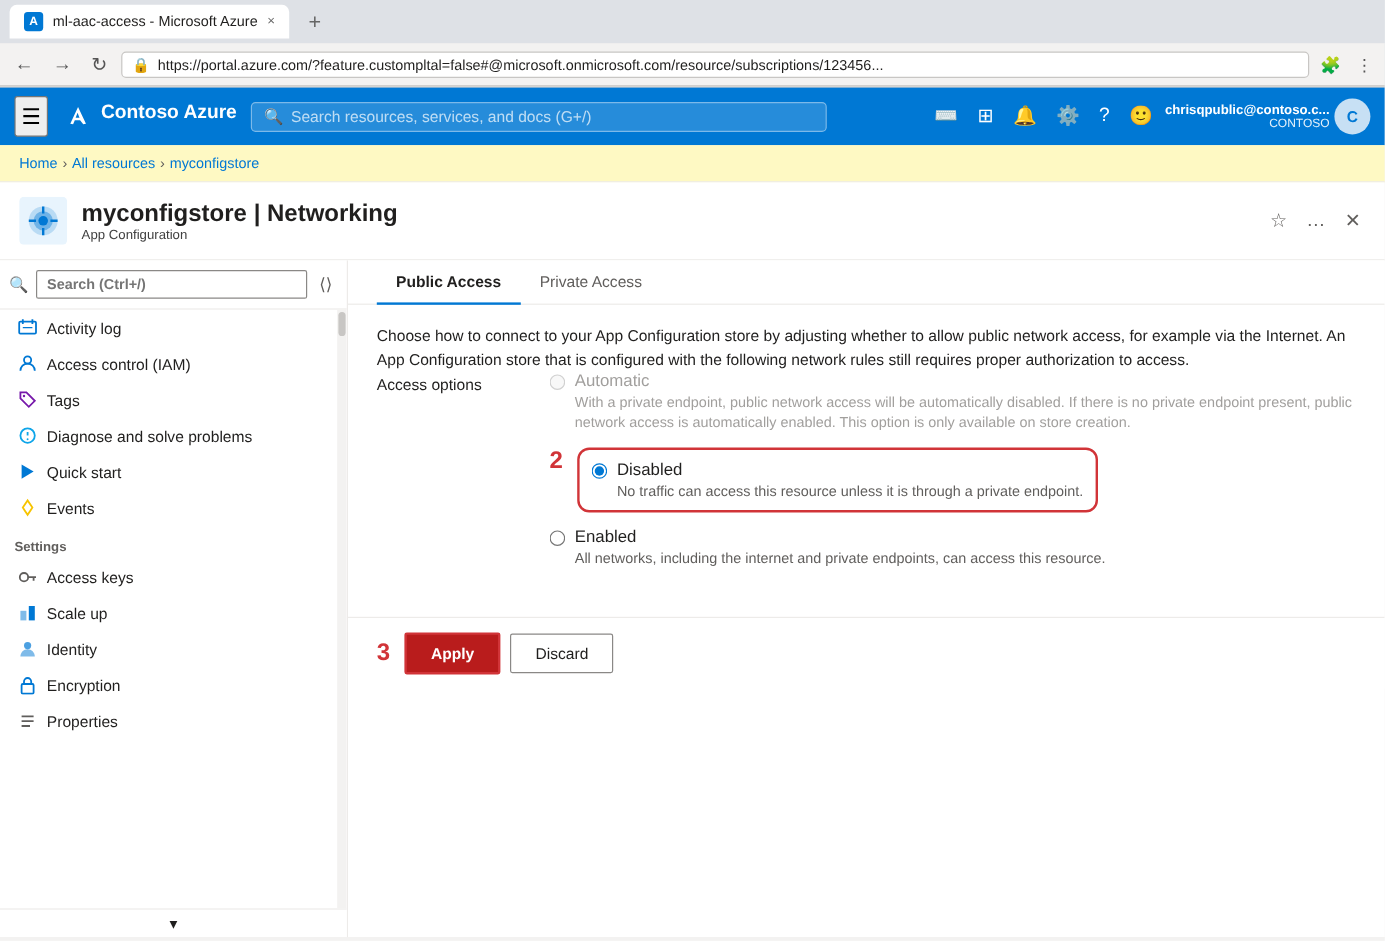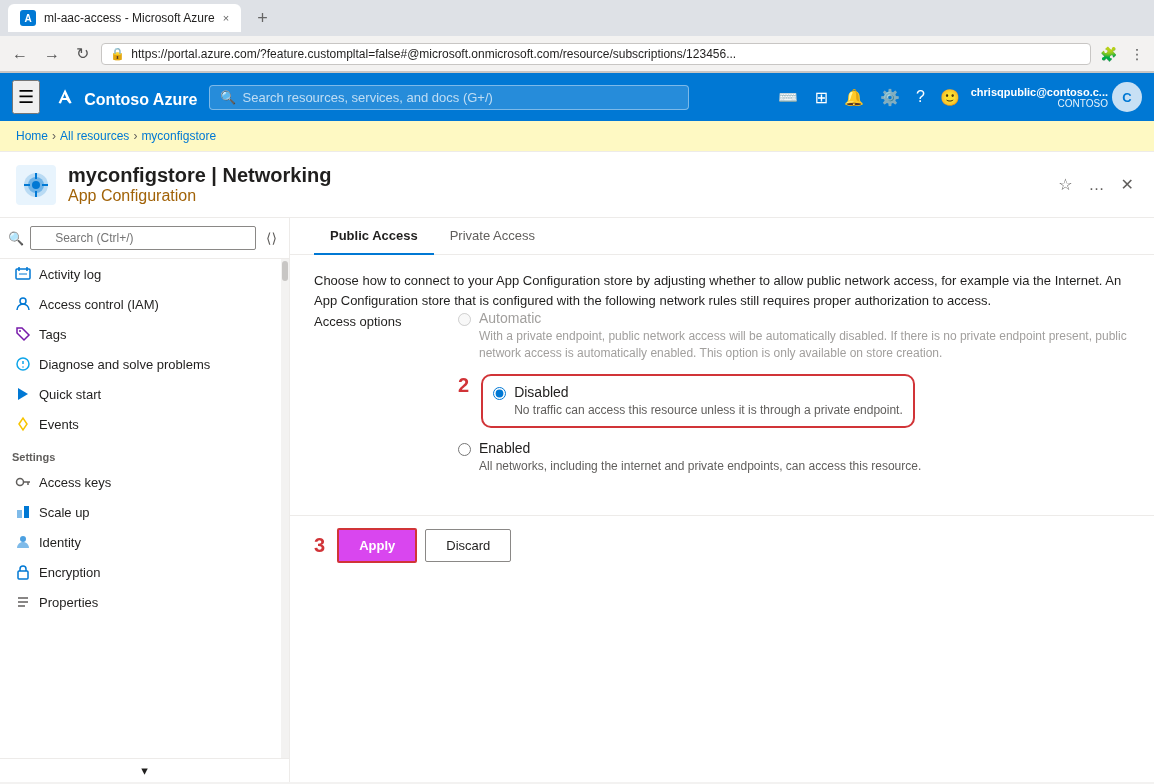--- a/index.html
+++ b/index.html
@@ -61,21 +61,21 @@
     .azure-header {
       background: #0078d4;
       color: white;
       height: 48px;
       display: flex;
       align-items: center;
       padding: 0 12px;
       gap: 12px;
     }
     .hamburger { font-size: 18px; cursor: pointer; padding: 4px; }
-    .azure-logo { display: flex; align-items: flex-end; gap: 8px; font-size: 16px; font-weight: 600; }
+    .azure-logo { display: flex; align-items: flex-start; gap: 8px; font-size: 16px; font-weight: 600; }
     .azure-logo-icon { width: 24px; height: 24px; }
     .azure-search {
       flex: 1;
       max-width: 480px;
       display: flex;
       align-items: center;
       background: rgba(255,255,255,0.15);
       border: 1px solid rgba(255,255,255,0.4);
       border-radius: 4px;
       padding: 4px 10px;
@@ -115,21 +115,21 @@
     .page-header {
       background: #fff;
       padding: 12px 16px;
       display: flex;
       align-items: center;
       gap: 12px;
       border-bottom: 1px solid #edebe9;
     }
     .resource-icon { width: 40px; height: 40px; }
     .page-title-section h1 { font-size: 20px; font-weight: 600; color: #201f1e; }
-    .page-title-section .subtitle { font-size: 16px; color: #a16207; }
+    .page-title-section .subtitle { font-size: 11px; color: #404040; }
     .page-header-actions { margin-left: auto; display: flex; gap: 8px; align-items: center; }
     .header-action-btn { background: none; border: none; cursor: pointer; font-size: 16px; color: #605e5c; padding: 4px; }
 
     
     .main-layout {
       display: flex;
       height: calc(784px - 36px - 36px - 48px - 40px - 60px);
       background: #faf9f8;
     }
 
@@ -258,21 +258,21 @@
       position: sticky;
       bottom: 0;
       background: #fff;
       border-top: 1px solid #edebe9;
       padding: 12px 24px;
       display: flex;
       gap: 8px;
       align-items: center;
     }
     .btn-primary {
-      background: #d946ef;
+      background: #b91c1c;
       color: white;
       border: 2px solid #d13438;
       border-radius: 2px;
       padding: 8px 20px;
       font-size: 13px;
       font-weight: 600;
       cursor: pointer;
     }
     .btn-secondary {
       background: #fff;
@@ -382,21 +382,21 @@
     <button class="header-action-btn">…</button>
     <button class="header-action-btn">✕</button>
   </div>
 </div>
 
 <div class="main-layout">
 
   <div class="sidebar">
     <div class="sidebar-search">
       <span>🔍</span>
-      <input type="text" style="border: 1px solid rgb(138, 136, 134); border-radius: 2px; padding: 4px 24px; font-size: 12px; flex: 1 1 0%; outline: none; width: 200px;" placeholder="Search (Ctrl+/)">
+      <input type="text" style="border: 1px solid rgb(138, 136, 134); border-radius: 2px; padding: 4px 8px; font-size: 12px; flex: 1 1 0%; outline: none; width: 200px; font-weight: bold;" placeholder="Search (Ctrl+/)">
       <button class="collapse-btn">⟨⟩</button>
     </div>
 
     <div style="display:flex; flex:1; overflow:hidden;">
       <div class="sidebar-content">
 
 
         <div class="sidebar-item">
           <span class="sidebar-icon">
             <svg width="16" height="16" viewBox="0 0 16 16">

